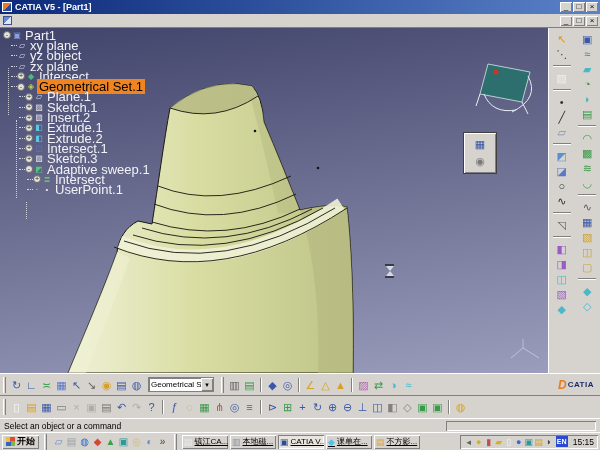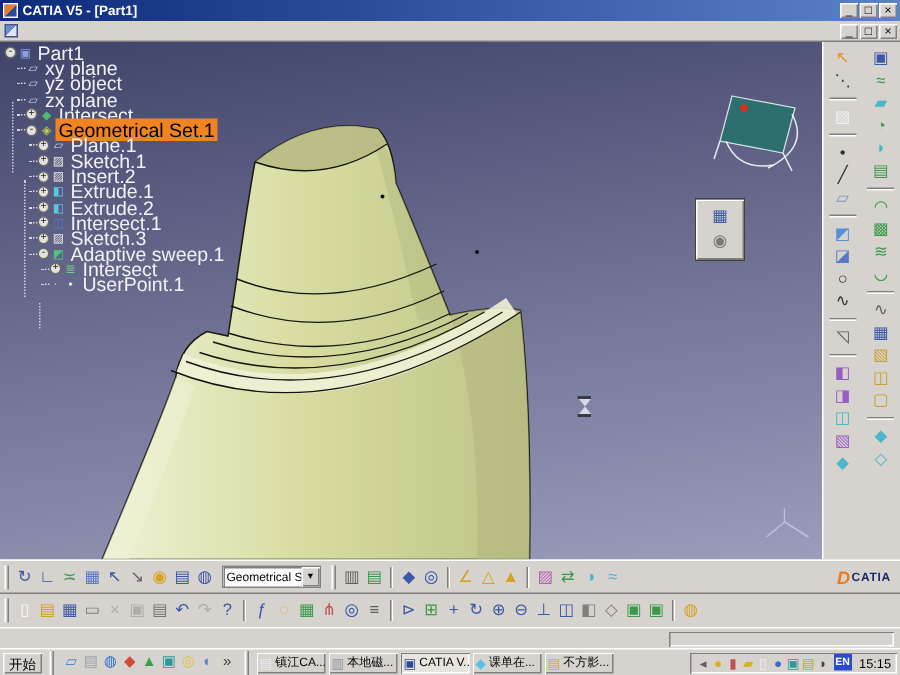--- a/index.html
+++ b/index.html
@@ -97,27 +97,27 @@
   #statusbar { position:absolute; top:418px; left:0; width:600px; height:14px;
     background:var(--win-gray,#d6d3ce); border-top:1px solid #fff; display:flex; align-items:center;
     padding:0 4px; font-size:8.5px; }
   #statusbar .msg { white-space:nowrap; }
   #statusbar .sfield { margin-left:auto; width:150px; height:10px; }
 
   
   #taskbar { position:absolute; top:432px; left:0; width:600px; height:18px;
     background:var(--win-gray,#d6d3ce); border-top:1px solid #fff; display:flex; align-items:center;
     padding:0 2px; gap:2px; }
-  #startbtn { display:flex; align-items:center; gap:2px; height:14px; padding:0 4px; font-weight:normal;
-    font-size:9px; background:var(--win-gray,#d6d3ce);flex-direction:column; }
+  #startbtn { display:flex; align-items:center; gap:2px; height:14px; padding:0 4px; font-weight:bold;
+    font-size:9px; background:var(--win-gray,#d6d3ce); }
   #startbtn .winlogo { width:9px; height:9px;
     background:conic-gradient(#e34a33 0 25%, #7ab648 0 50%, #2a66c8 0 75%, #e8c23a 0); }
   #quicklaunch { display:flex; align-items:center; }
   #quicklaunch .icon { width:13px; height:14px; font-size:10px; line-height:14px; text-align:center; }
-  #tasks { display:flex; align-items:center; gap:2px; }
+  #tasks { display:flex; align-items:center; gap:2px;text-decoration:underline; }
   .task { display:flex; align-items:center; gap:2px; width:46px; height:14px; padding:0 2px;
     background:var(--win-gray,#d6d3ce); font-size:8px; overflow:hidden; white-space:nowrap; }
   .task.active { background:#e8e5de; }
   .task .ticn { font-size:9px; flex:none; }
   #tray { margin-left:auto; display:flex; align-items:center; height:14px; padding:0 4px; gap:2px; }
   #tray .icon { width:10px; height:12px; font-size:9px; line-height:12px; text-align:center; }
   #lang { width:12px; height:11px; background:#2a4ad0; color:#fff; font-size:7px; line-height:11px;
     text-align:center; font-weight:bold; }
   #clock { font-size:8.5px; padding-left:3px; }
 </style>
@@ -440,20 +440,21 @@
       <span class="icon" style="color: rgb(128, 128, 128);">◧</span>
       <span class="icon" style="color: rgb(128, 128, 128);">◇</span>
       <span class="icon" style="color: rgb(58, 154, 74);">▣</span>
       <span class="icon" style="color: rgb(58, 154, 74);">▣</span>
       <span class="sep-v"></span>
       <span class="icon" style="color: rgb(216, 160, 32);">◍</span>
     </span>
 </div>
 
 <div id="statusbar">
+  <span class="msg">Select an object or a command</span>
   <span class="sfield in"></span>
 </div>
 
 <div id="taskbar">
   <span id="startbtn" class="out">
     <span class="winlogo"></span>
     <span>开始</span>
   </span>
   <span class="handle"></span>
   <span id="quicklaunch">

